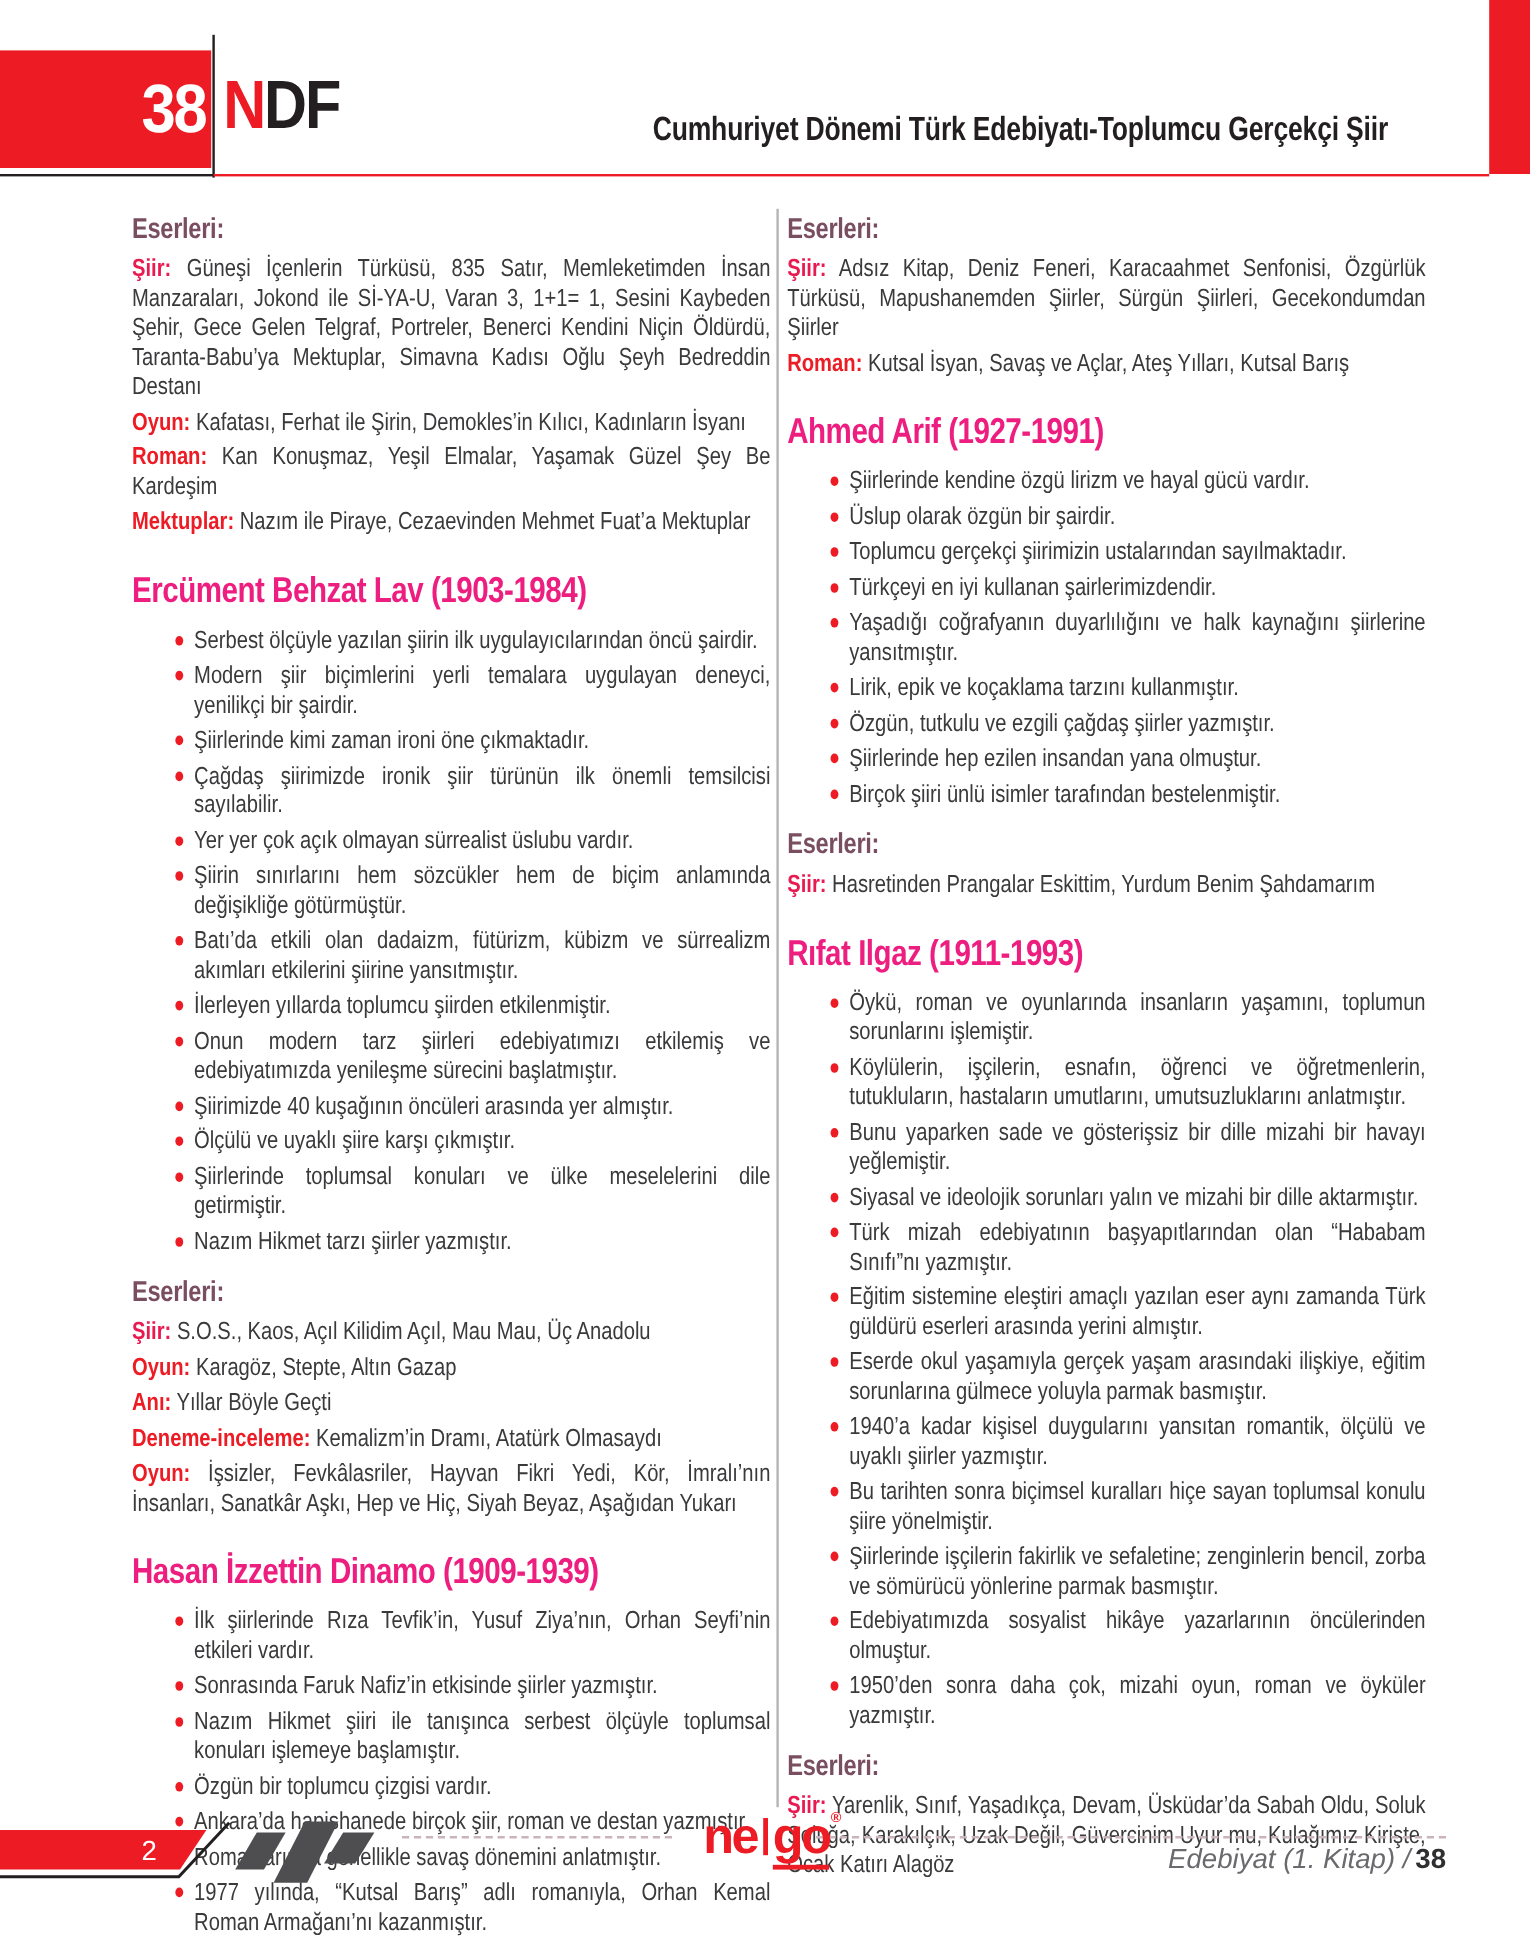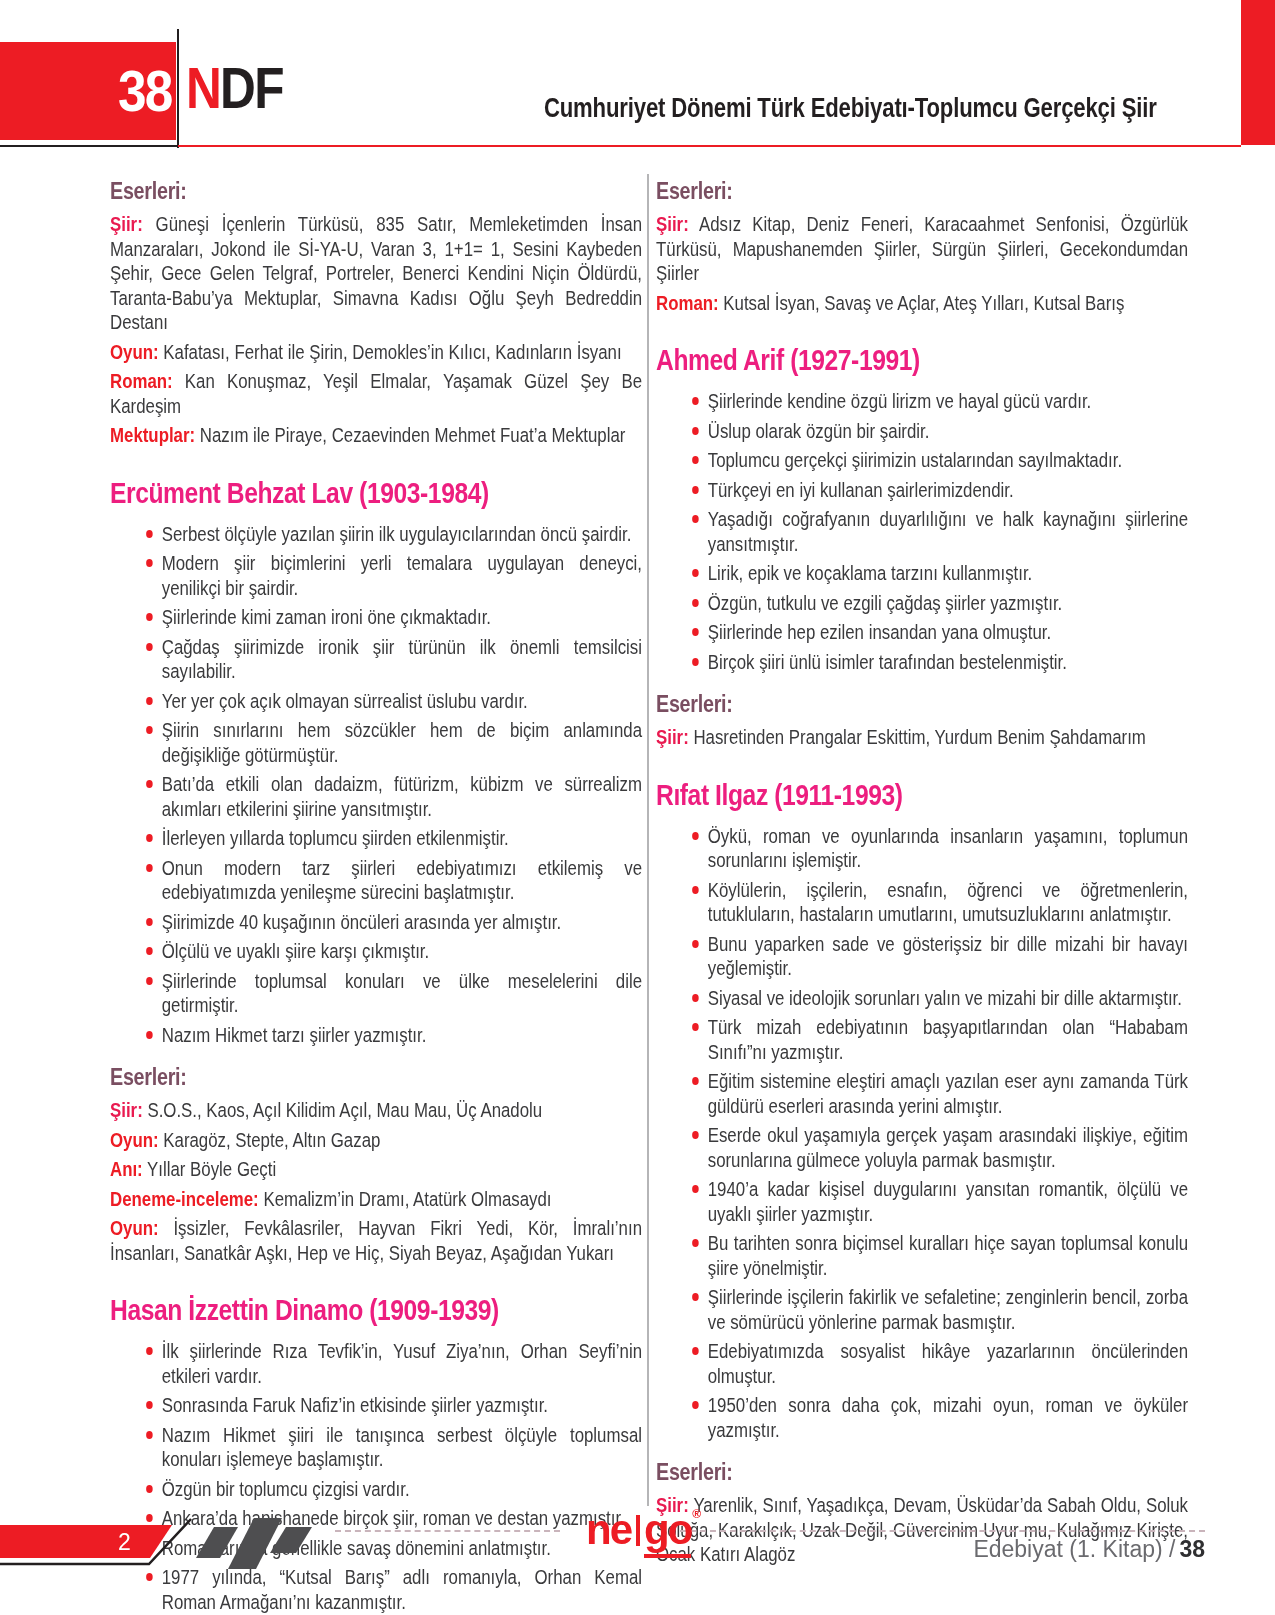--- a/index.html
+++ b/index.html
@@ -41,21 +41,21 @@
   
   .footer-deco{position:absolute;left:0;top:1512px;}
   .rule-dashed-left{position:absolute;left:335px;top:1530px;width:225px;border-top:2px dashed #c9b4bb;}
   .rule-dashed-right{position:absolute;left:680px;top:1530px;width:525px;border-top:2px dashed #c9b4bb;}
   .logo{position:absolute;left:586px;top:1508px;color:#ed1c24;font-weight:bold;font-size:42px;
     letter-spacing:-2px;line-height:1;white-space:nowrap;}
   .logo .lbar{display:inline-block;width:4px;height:31px;background:#ed1c24;margin:0 4px 0 5px;vertical-align:-2px;}
   .logo .go{border-bottom:4px solid #ed1c24;padding-bottom:1px;}
   .logo .reg{font-size:12px;letter-spacing:0;vertical-align:26px;margin-left:1px;}
   .edition{position:absolute;right:70px;top:1536px;font-size:23px;white-space:nowrap;}
-  .edition .it{color:#6a6a6e;}
+  .edition .it{font-style:italic;color:#6a6a6e;}
   .edition .nb{font-weight:bold;color:#2f2f31;margin-left:4px;}
 </style>
 </head>
 <body>
 
 <div class="corner-strip"></div>
 <div class="red-box">
   <span class="num">38</span>
 </div>
 <div class="header-vline"></div>

